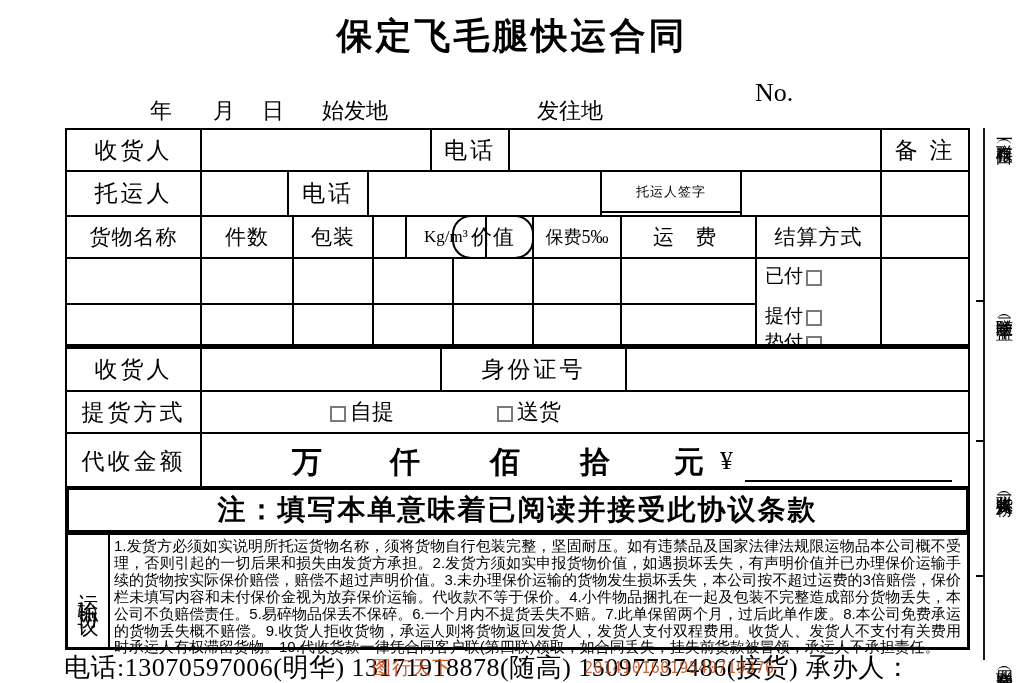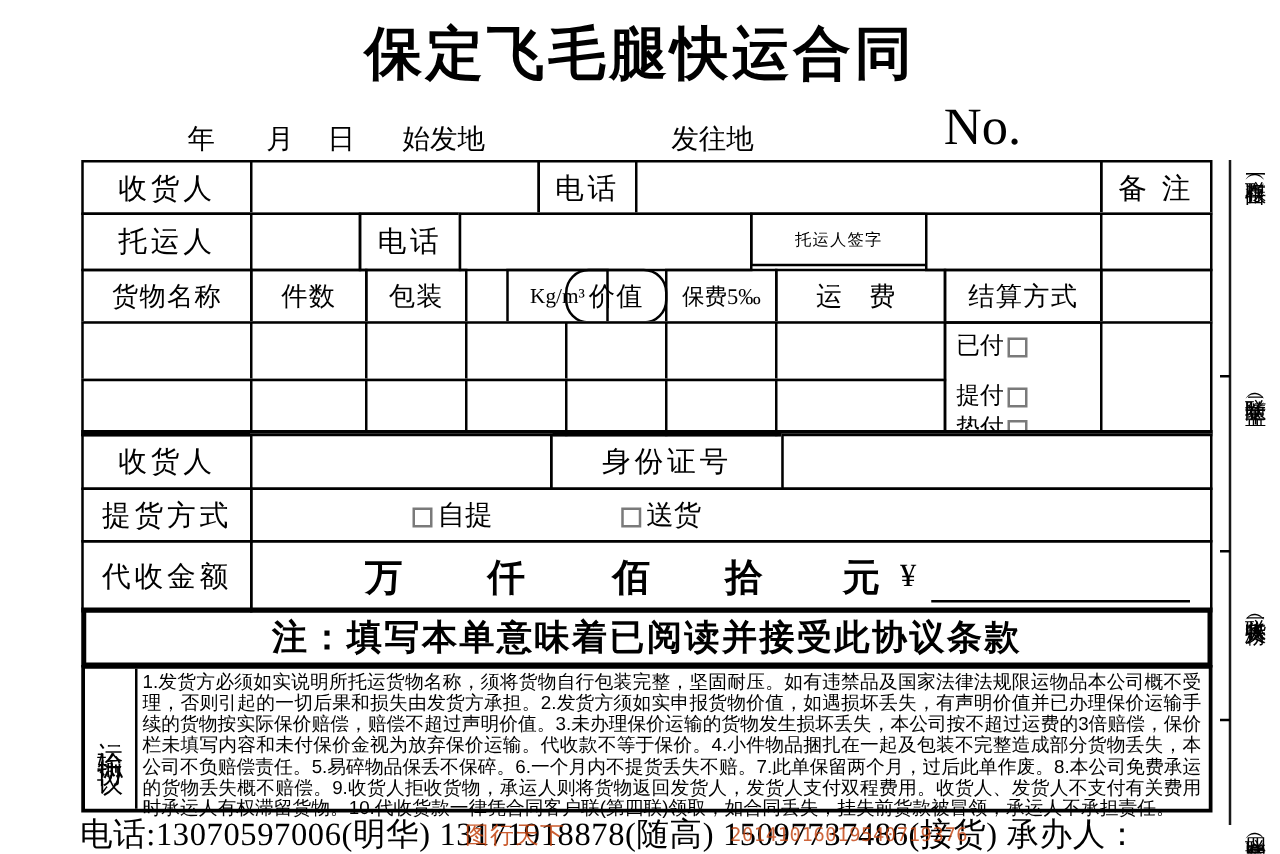--- a/index.html
+++ b/index.html
@@ -1,21 +1,21 @@
 <!DOCTYPE html>
 <html><head>
 <meta charset="utf-8">
 <style>
   html,body{margin:0;padding:0;background:#fff;}
   .page{position:relative;width:1024px;height:683px;background:#ffffff;color:#000;
         font-family:"Liberation Serif","DejaVu Serif",serif;overflow:hidden;}
   .abs{position:absolute;}
-  .title{left:0;top:12px;width:1024px;text-align:center;font-size:46px;font-weight:900;letter-spacing:3px;}
+  .title{left:0;top:12px;width:1024px;text-align:center;font-size:36px;font-weight:900;letter-spacing:3px;}
   .dateline span{position:absolute;font-size:22px;top:0;}
-  .no{left:755px;top:78px;font-size:42px;font-family:"Liberation Serif",serif;}
+  .no{left:755px;top:78px;font-size:26px;font-family:"Liberation Serif",serif;}
   .cell{position:absolute;border:2px solid #000;box-sizing:border-box;display:flex;align-items:center;background:transparent;}
   .lab{justify-content:center;font-size:23px;letter-spacing:3px;}
   .gh{justify-content:center;font-size:21px;letter-spacing:1px;}
   .gh.small{font-size:18px;letter-spacing:0;}
   .gh.kg{font-size:17px;letter-spacing:0;}
   .thick{position:absolute;background:#000;}
   .settle{flex-direction:column;justify-content:space-around;align-items:flex-start;padding:4px 8px;font-size:19px;}
   .settle .ln{display:flex;gap:14px;align-items:center;white-space:nowrap;flex-direction:column;}
   .cb{display:inline-block;width:16px;height:16px;border:2px solid #7a7a7a;box-sizing:border-box;background:#fff;vertical-align:middle;margin-left:3px;}
   .opt{position:absolute;top:50%;transform:translateY(-50%);font-size:22px;white-space:nowrap;}

